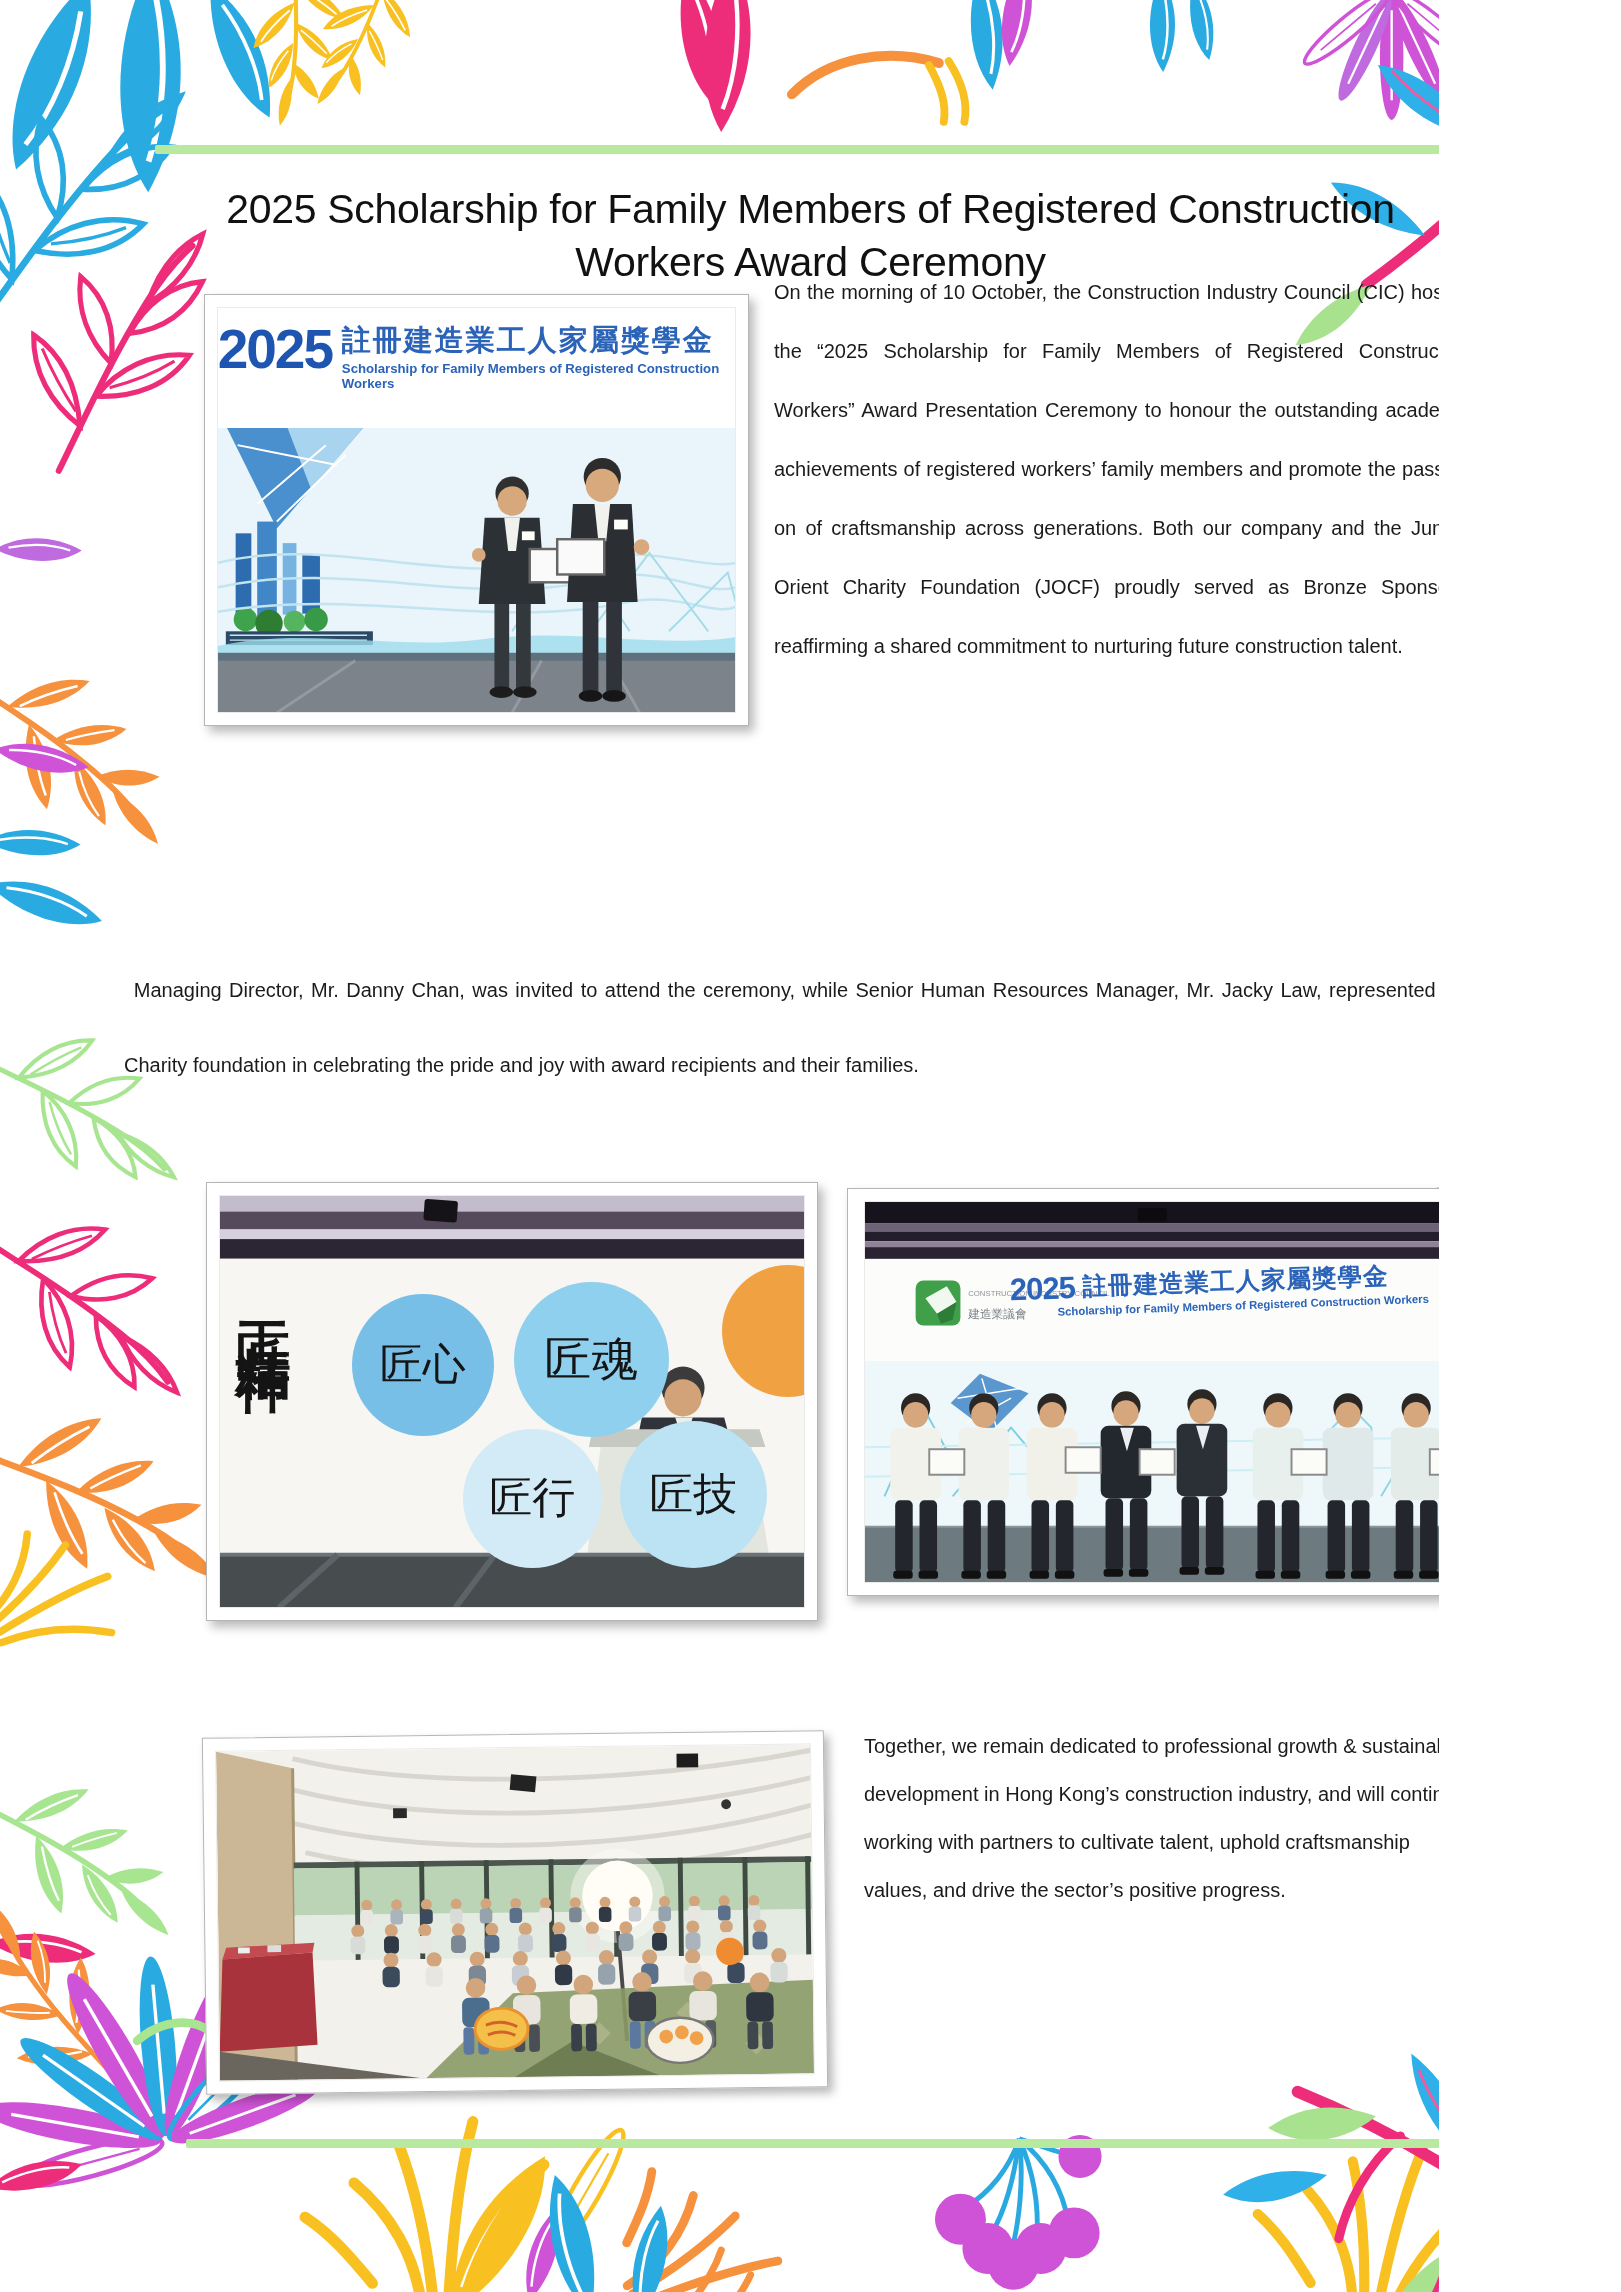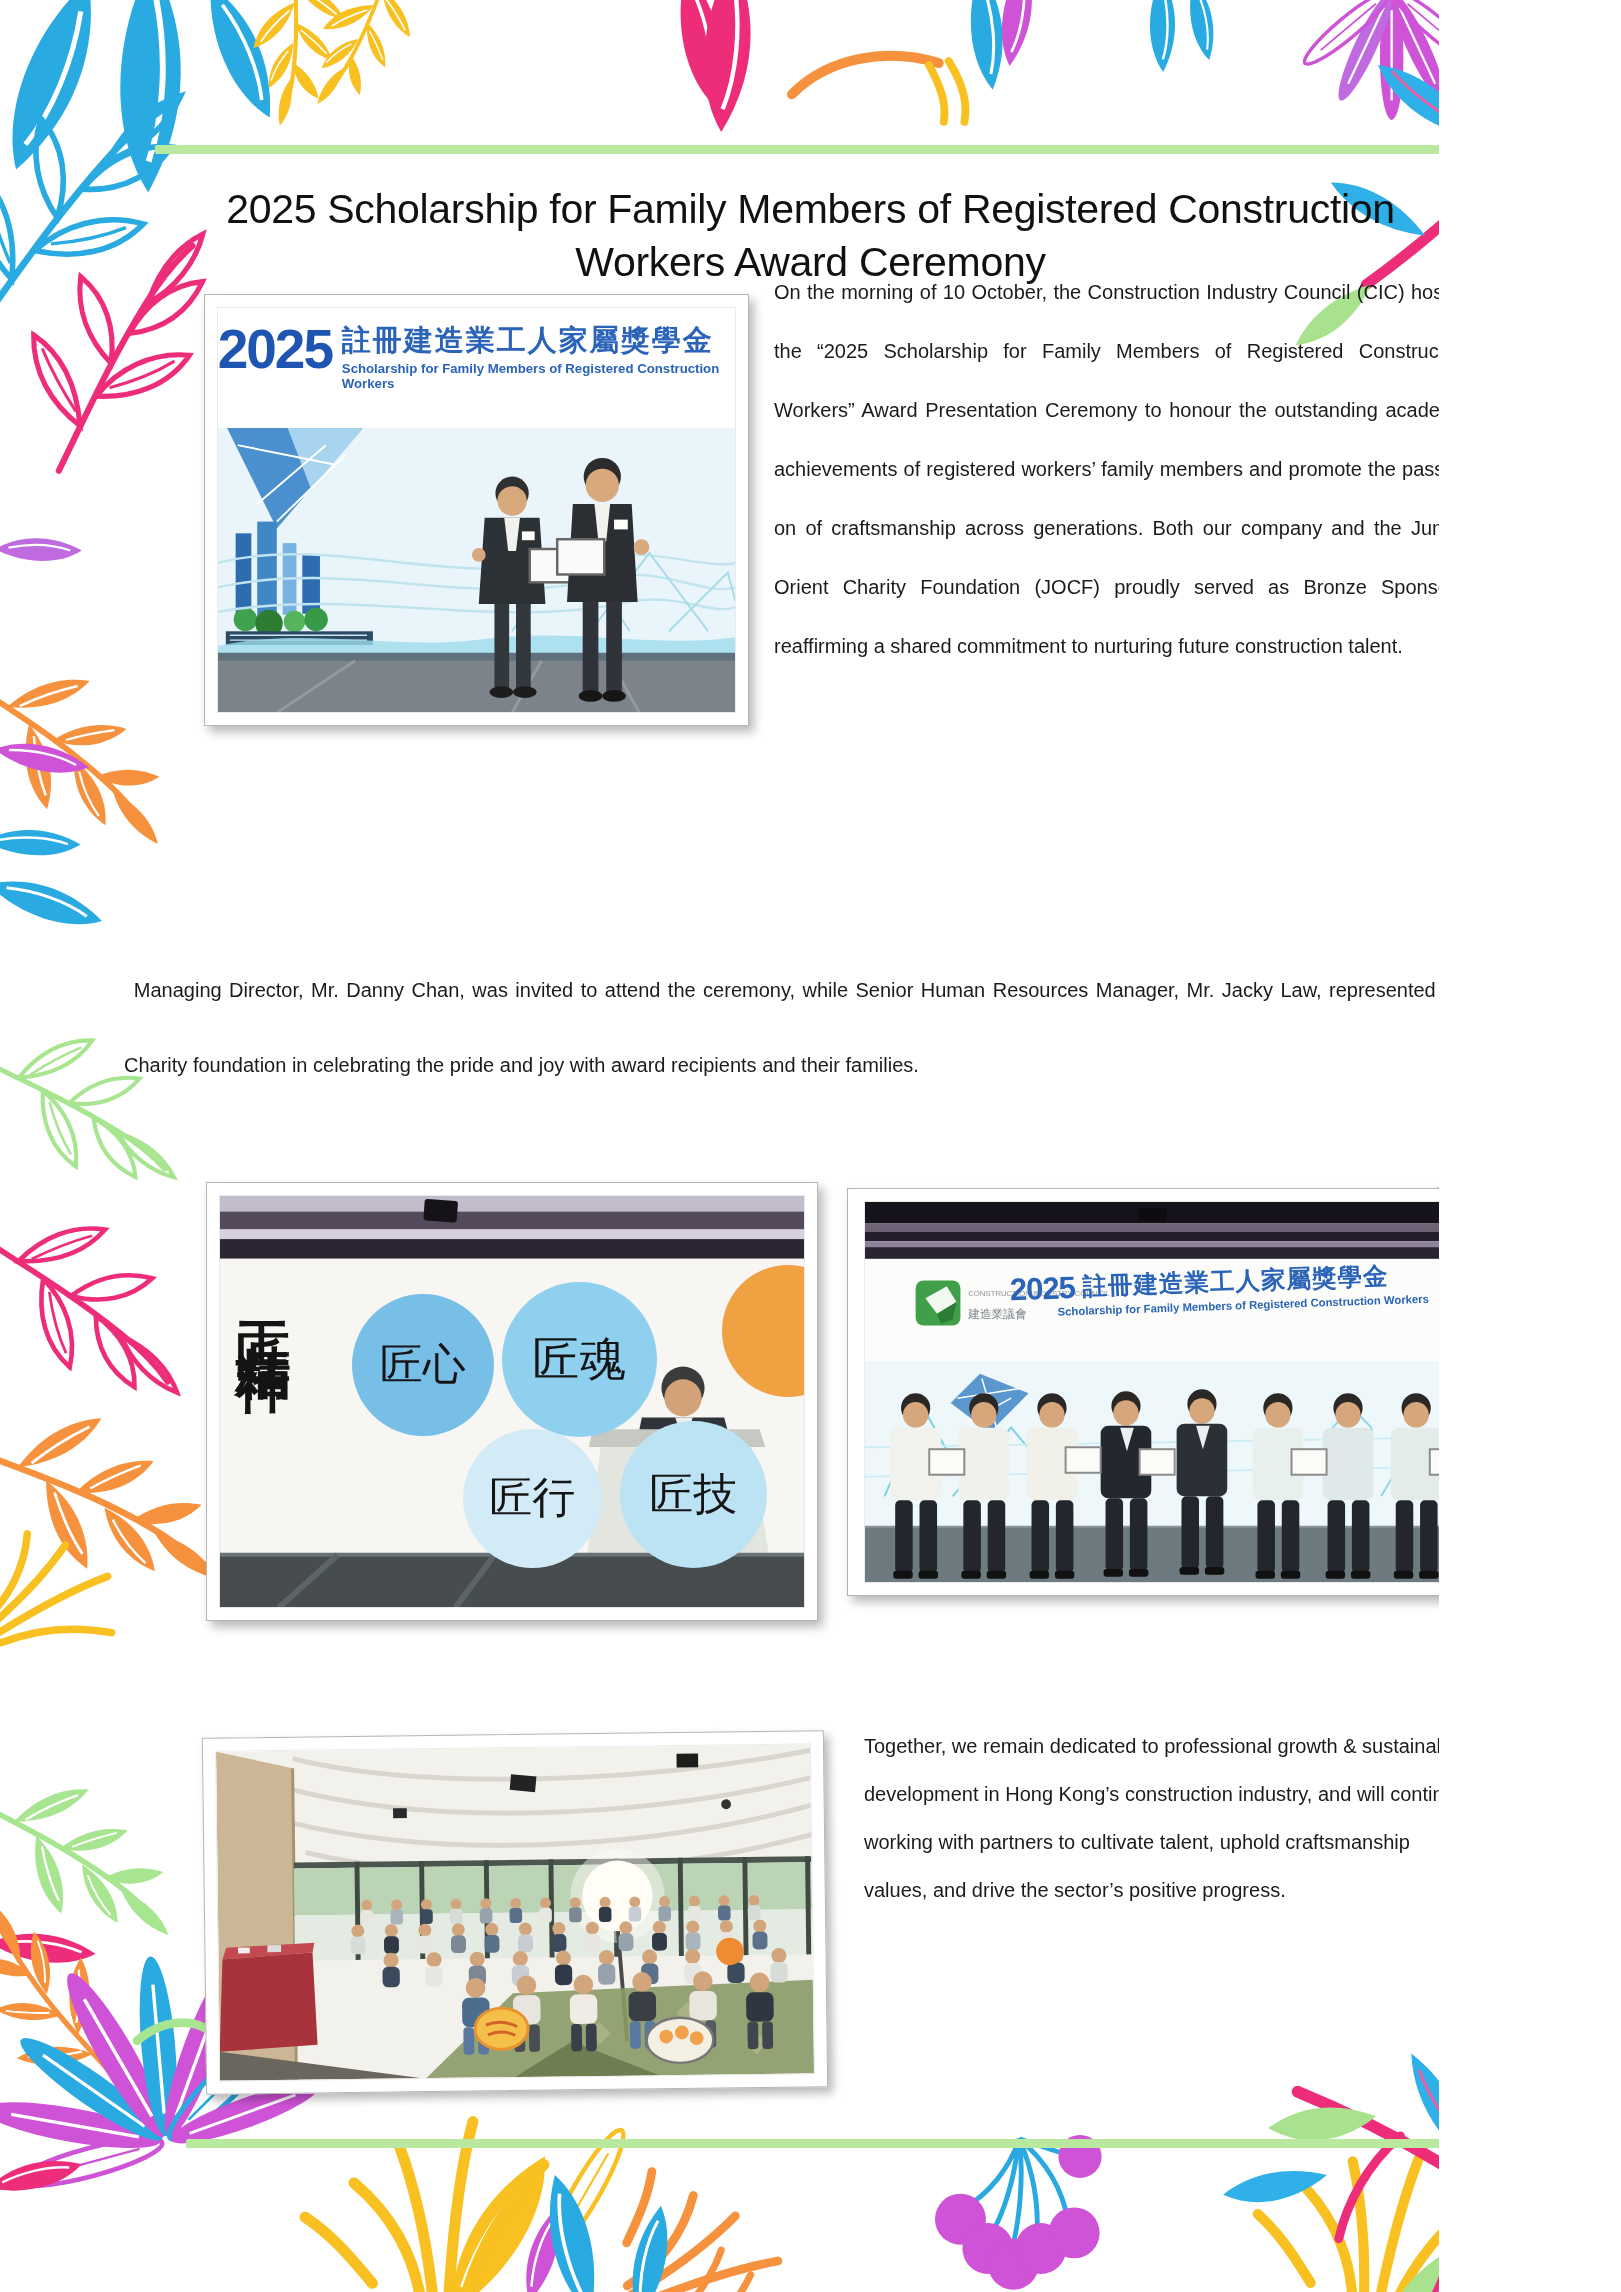--- a/index.html
+++ b/index.html
@@ -37,21 +37,21 @@
   .p1-zhcol{display:flex;flex-direction:column;}
   .p1-zh{font-size:29px;font-weight:700;color:#2a63b8;letter-spacing:2px;line-height:1.2;}
   .p1-sub{font-size:13.2px;font-weight:700;color:#2a63b8;margin-top:2.9px;}
 
   
   .vtext{position:absolute;left:15.7px;top:82px;writing-mode:vertical-rl;text-orientation:upright;
          font-size:55px;font-weight:700;color:#141414;letter-spacing:11.8px;line-height:1;}
   .circ{position:absolute;border-radius:50%;display:flex;align-items:center;justify-content:center;
         font-weight:400;color:#151515;}
   .circ.c1{left:132px;top:98px;width:142px;height:142px;background:#77bfe7;font-size:43px;}
-  .circ.c2{left:282px;top:86px;width:155px;height:155px;background:#8fd0ef;font-size:47px;}
+  .circ.c2{left:294px;top:86px;width:155px;height:155px;background:#8fd0ef;font-size:47px;}
   .circ.c3{left:243px;top:233px;width:139px;height:139px;background:#d3ebf7;font-size:43px;}
   .circ.c4{left:400px;top:225px;width:147px;height:147px;background:#bce3f4;font-size:44px;}
   .circ.corange{left:502px;top:69px;width:132px;height:132px;background:#f0a243;}
 
   
   .p3-banner{position:absolute;left:145px;top:65px;transform:rotate(-2deg);color:#2a63b8;}
   .p3-row{display:flex;align-items:flex-start;gap:7.8px;}
   .p3-year{font-size:31px;font-weight:700;letter-spacing:-1px;line-height:1;}
   .p3-zh{font-size:24.5px;font-weight:700;letter-spacing:1px;line-height:1.2;}
   .p3-sub{font-size:11.3px;font-weight:700;margin-top:2px;margin-left:47px;}

